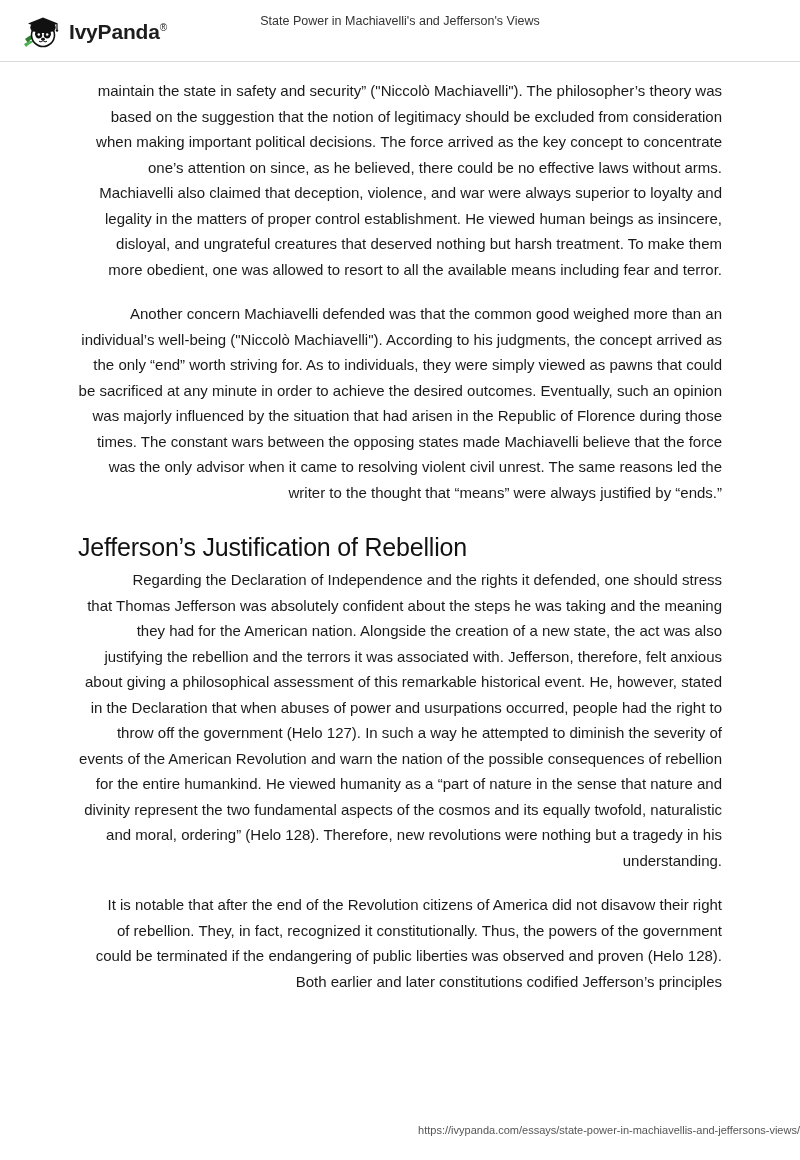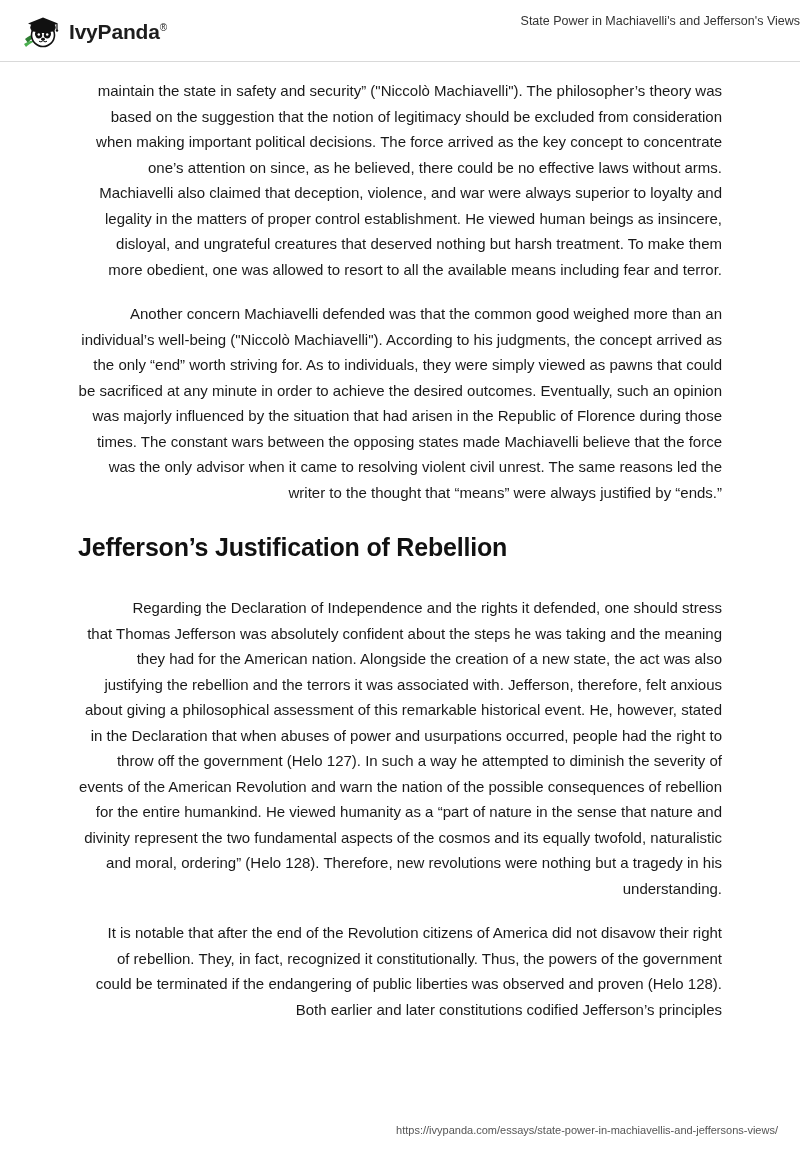--- a/index.html
+++ b/index.html
@@ -60,21 +60,21 @@
   .brand-text .reg {
     font-size: 10px;
     vertical-align: super;
     font-weight: normal;
   }
   .doc-title {
     position: absolute;
     left: 0;
     top: 14px;
     width: 800px;
-    text-align: right;
+    text-align: center;
     font-size: 12.5px;
     color: #333333;
     font-family: "Liberation Sans", sans-serif;
   }
   .header-rule {
     position: absolute;
     left: 0;
     top: 61px;
     width: 800px;
     height: 1px;
@@ -95,37 +95,36 @@
     font-size: 15px;
     line-height: 25.5px;
     color: #1a1a1a;
     text-align: right;
     font-family: "Liberation Sans", sans-serif;
   }
   p.indent {
     text-indent: 28px;
   }
   h2.section-heading {
-    margin: 26px 0 32px 0;
+    margin: 26px 0 4px 0;
     font-size: 25px;
     line-height: 32px;
-    font-weight: bold;
+    font-weight: normal;
     color: #111111;
     letter-spacing: -0.2px;
     font-family: "Liberation Sans", sans-serif;
   }
 
   
   .footer {
     position: absolute;
     left: 0;
     bottom: 22px;
     width: 800px;
     box-sizing: border-box;
-    padding-right: 22px;
     text-align: right;
   }
   .footer-url {
     font-size: 11px;
     color: #555555;
     text-decoration: none;
     font-family: "Liberation Sans", sans-serif;
   }
 </style>
 </head>

